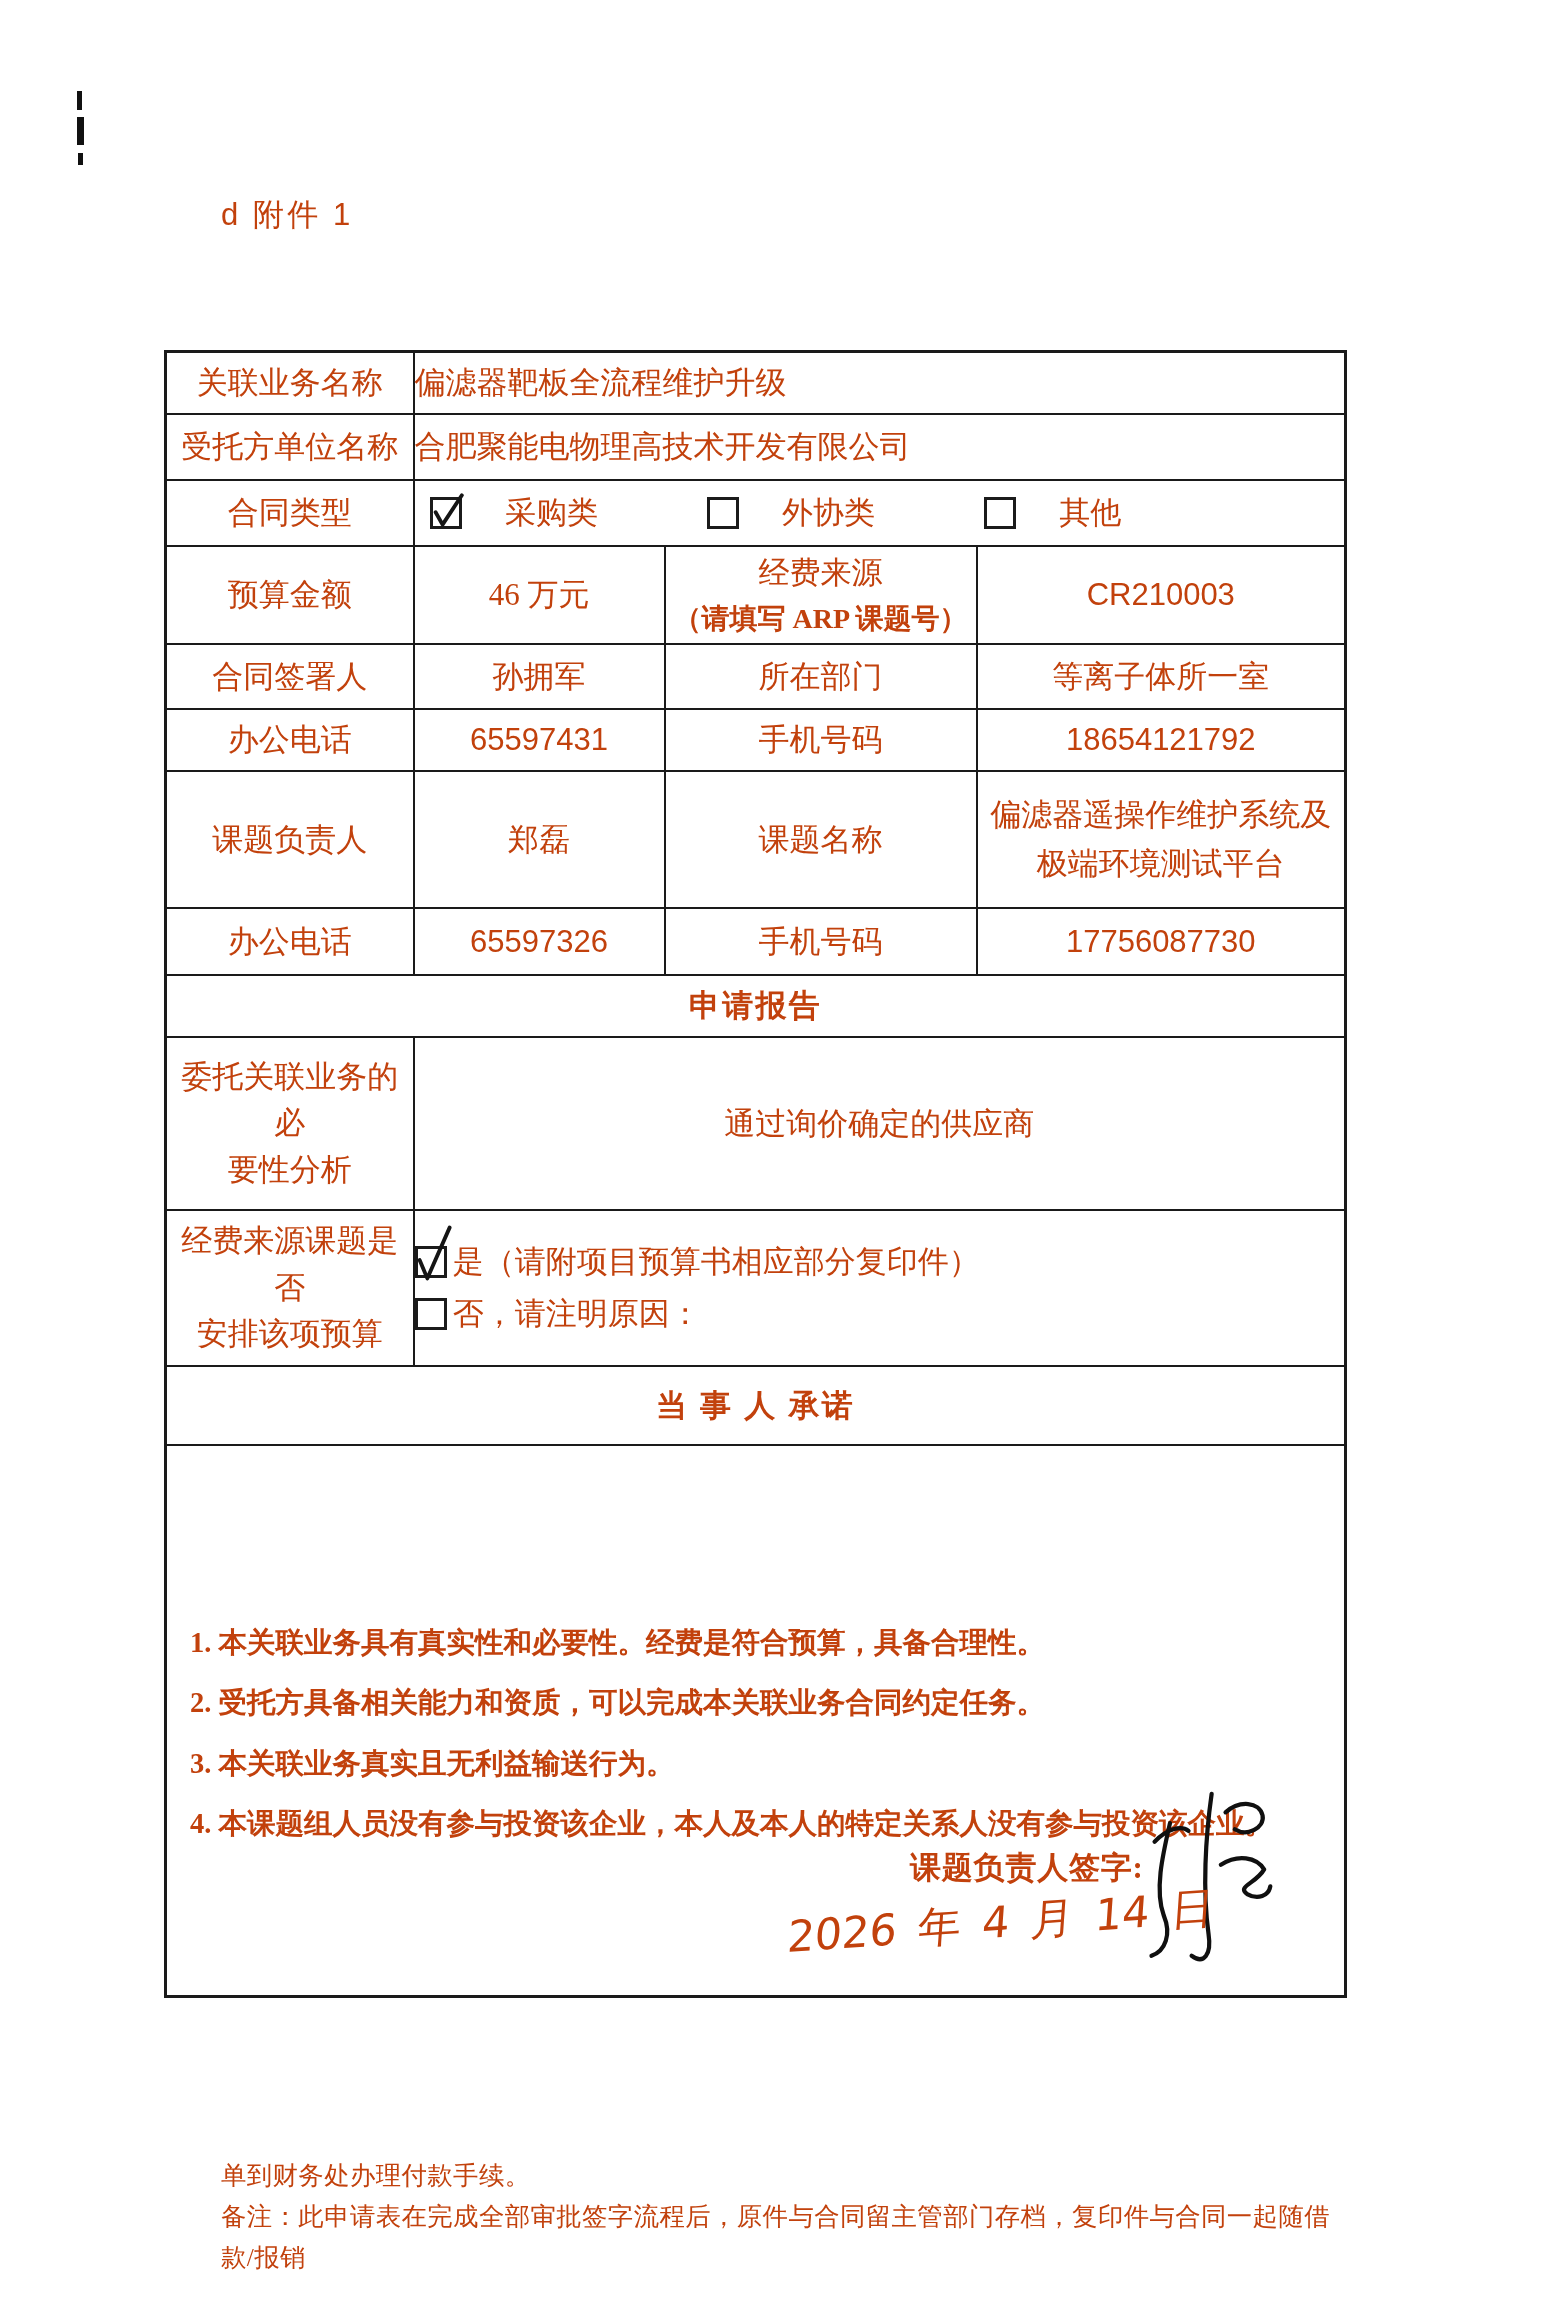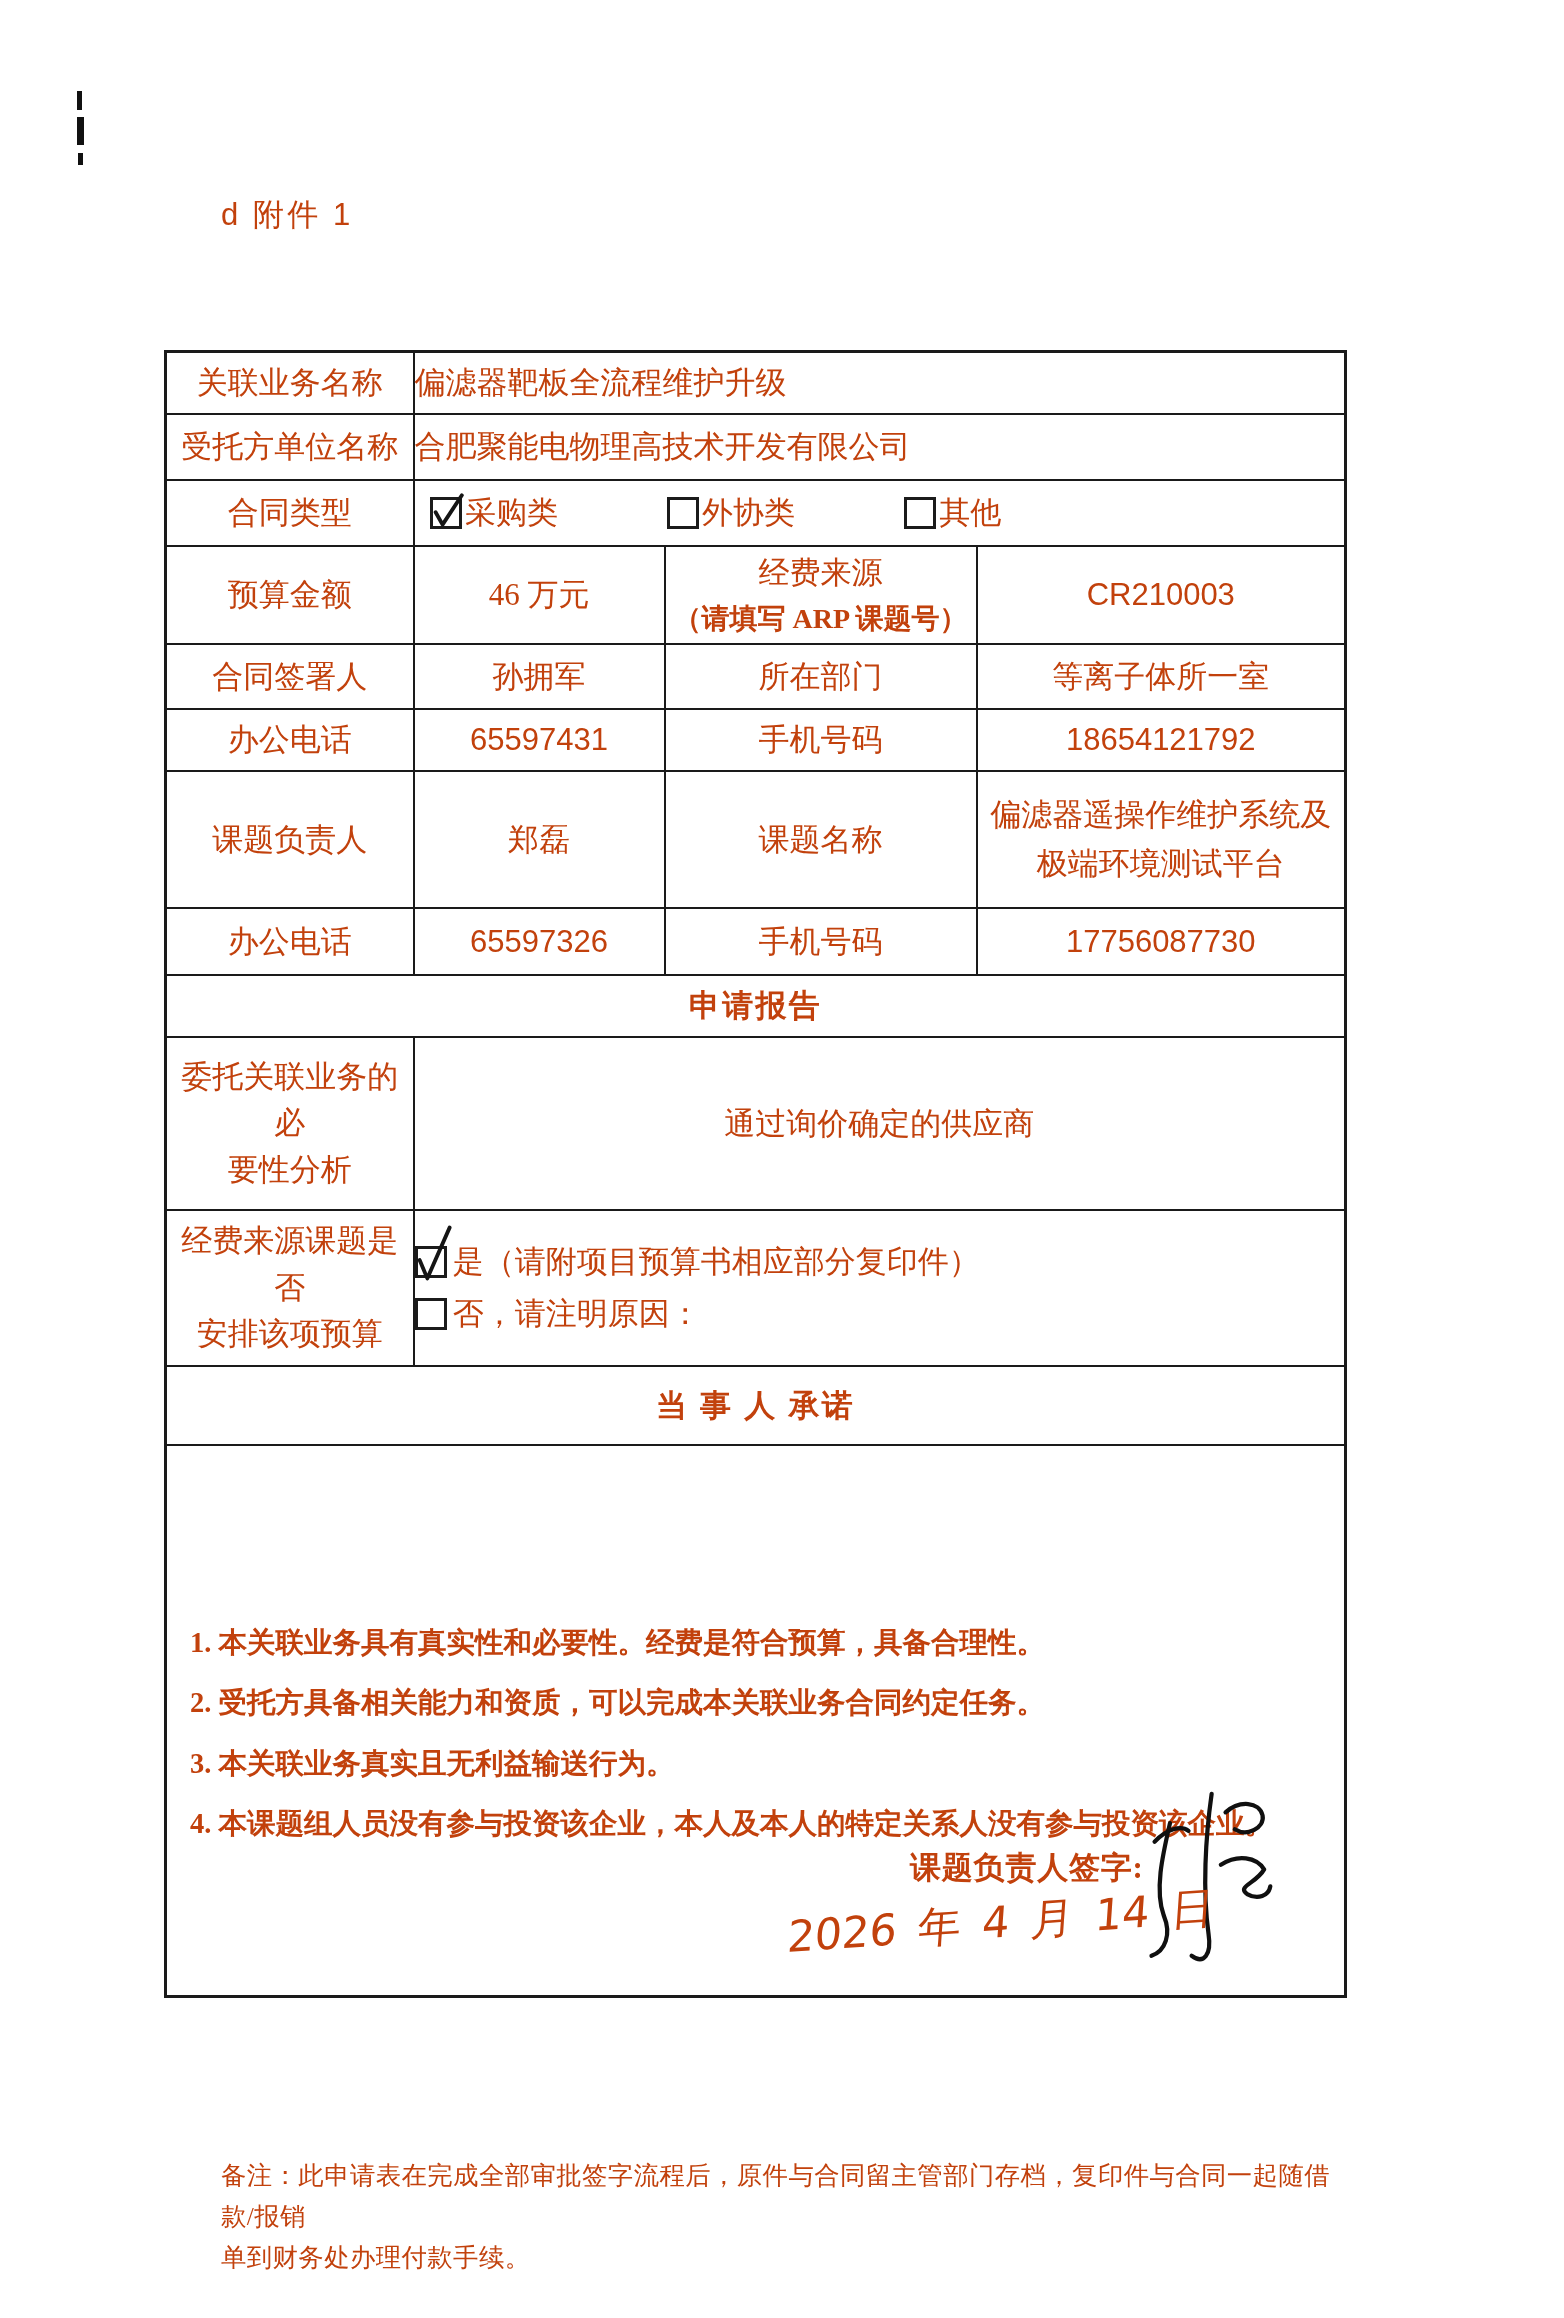--- a/index.html
+++ b/index.html
@@ -46,21 +46,21 @@
     font-family:"Liberation Sans","DejaVu Sans",sans-serif;letter-spacing:2.3px;
   }
   
   tr.r1 td{height:60px;}  tr.r2 td{height:64px;}  tr.r3 td{height:64px;}
   tr.r4 td{height:96px;} tr.r5 td{height:63px;}  tr.r6 td{height:60px;}
   tr.r7 td{height:135px;} tr.r8 td{height:65px;}  tr.r9 td{height:60px;}
   tr.r10 td{height:171px;} tr.r11 td{height:154px;} tr.r12 td{height:77px;}
   tr.r13 td{height:549px;}
   
   .cb-row{display:flex;align-items:center;padding-left:15.4px;}
-  .cb-opt{display:flex;align-items:center;margin-right:109px;}
+  .cb-opt{display:flex;align-items:center;margin-right:109px;gap:40px;}
   .cb-opt:last-child{margin-right:0;}
   .box{
     position:relative;display:inline-block;
     width:26px;height:26px;border:3.1px solid #1b1b1b;
     margin-right:3.1px;flex:0 0 auto;
   }
   .box svg{position:absolute;overflow:visible;}
   .tick1{top:-7.7px;left:-2.3px;}
   .tick2{top:-26px;left:-3.1px;}
   
@@ -247,18 +247,18 @@
           </g>
         </svg>
 
         <div class="sig-date">2026 年 4 月 14 日</div>
       </td>
     </tr>
   </tbody>
     </table>
 
   <div class="footer-note">
+    <div>单到财务处办理付款手续。</div>
     <div>备注：此申请表在完成全部审批签字流程后，原件与合同留主管部门存档，复印件与合同一起随借款/报销</div>
-    <div>单到财务处办理付款手续。</div>
   </div>
 
 </div>
 
 
 </body></html>

